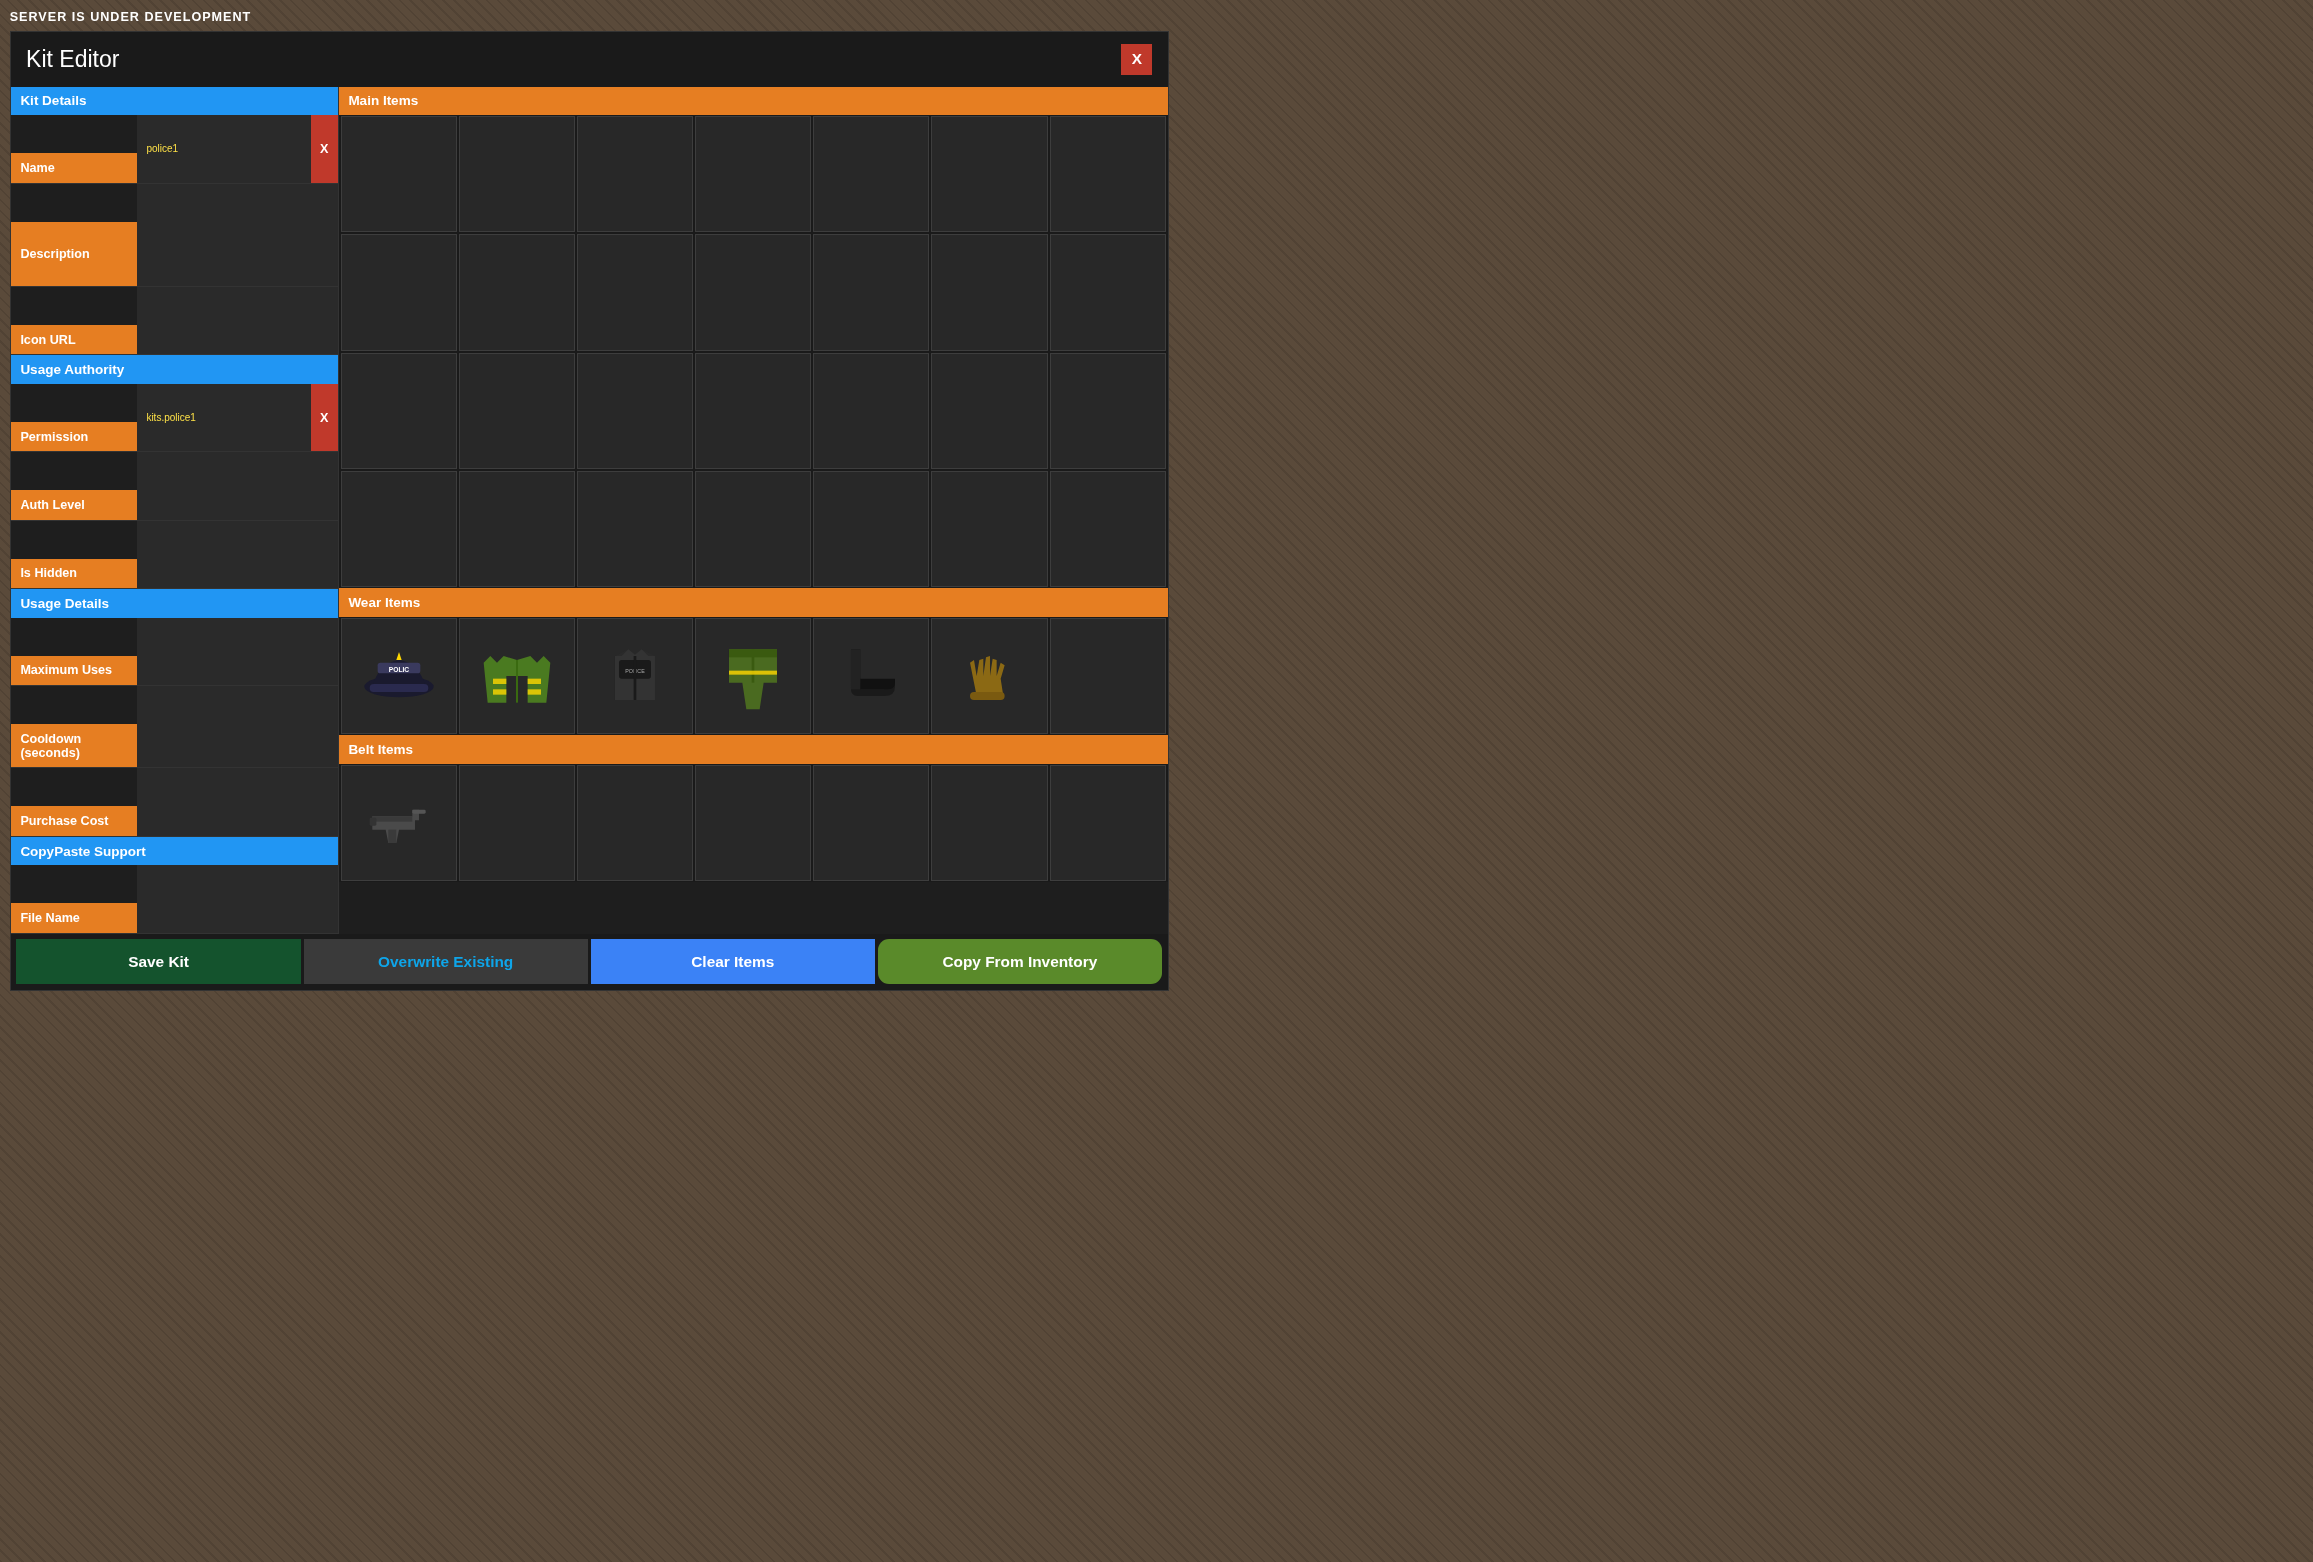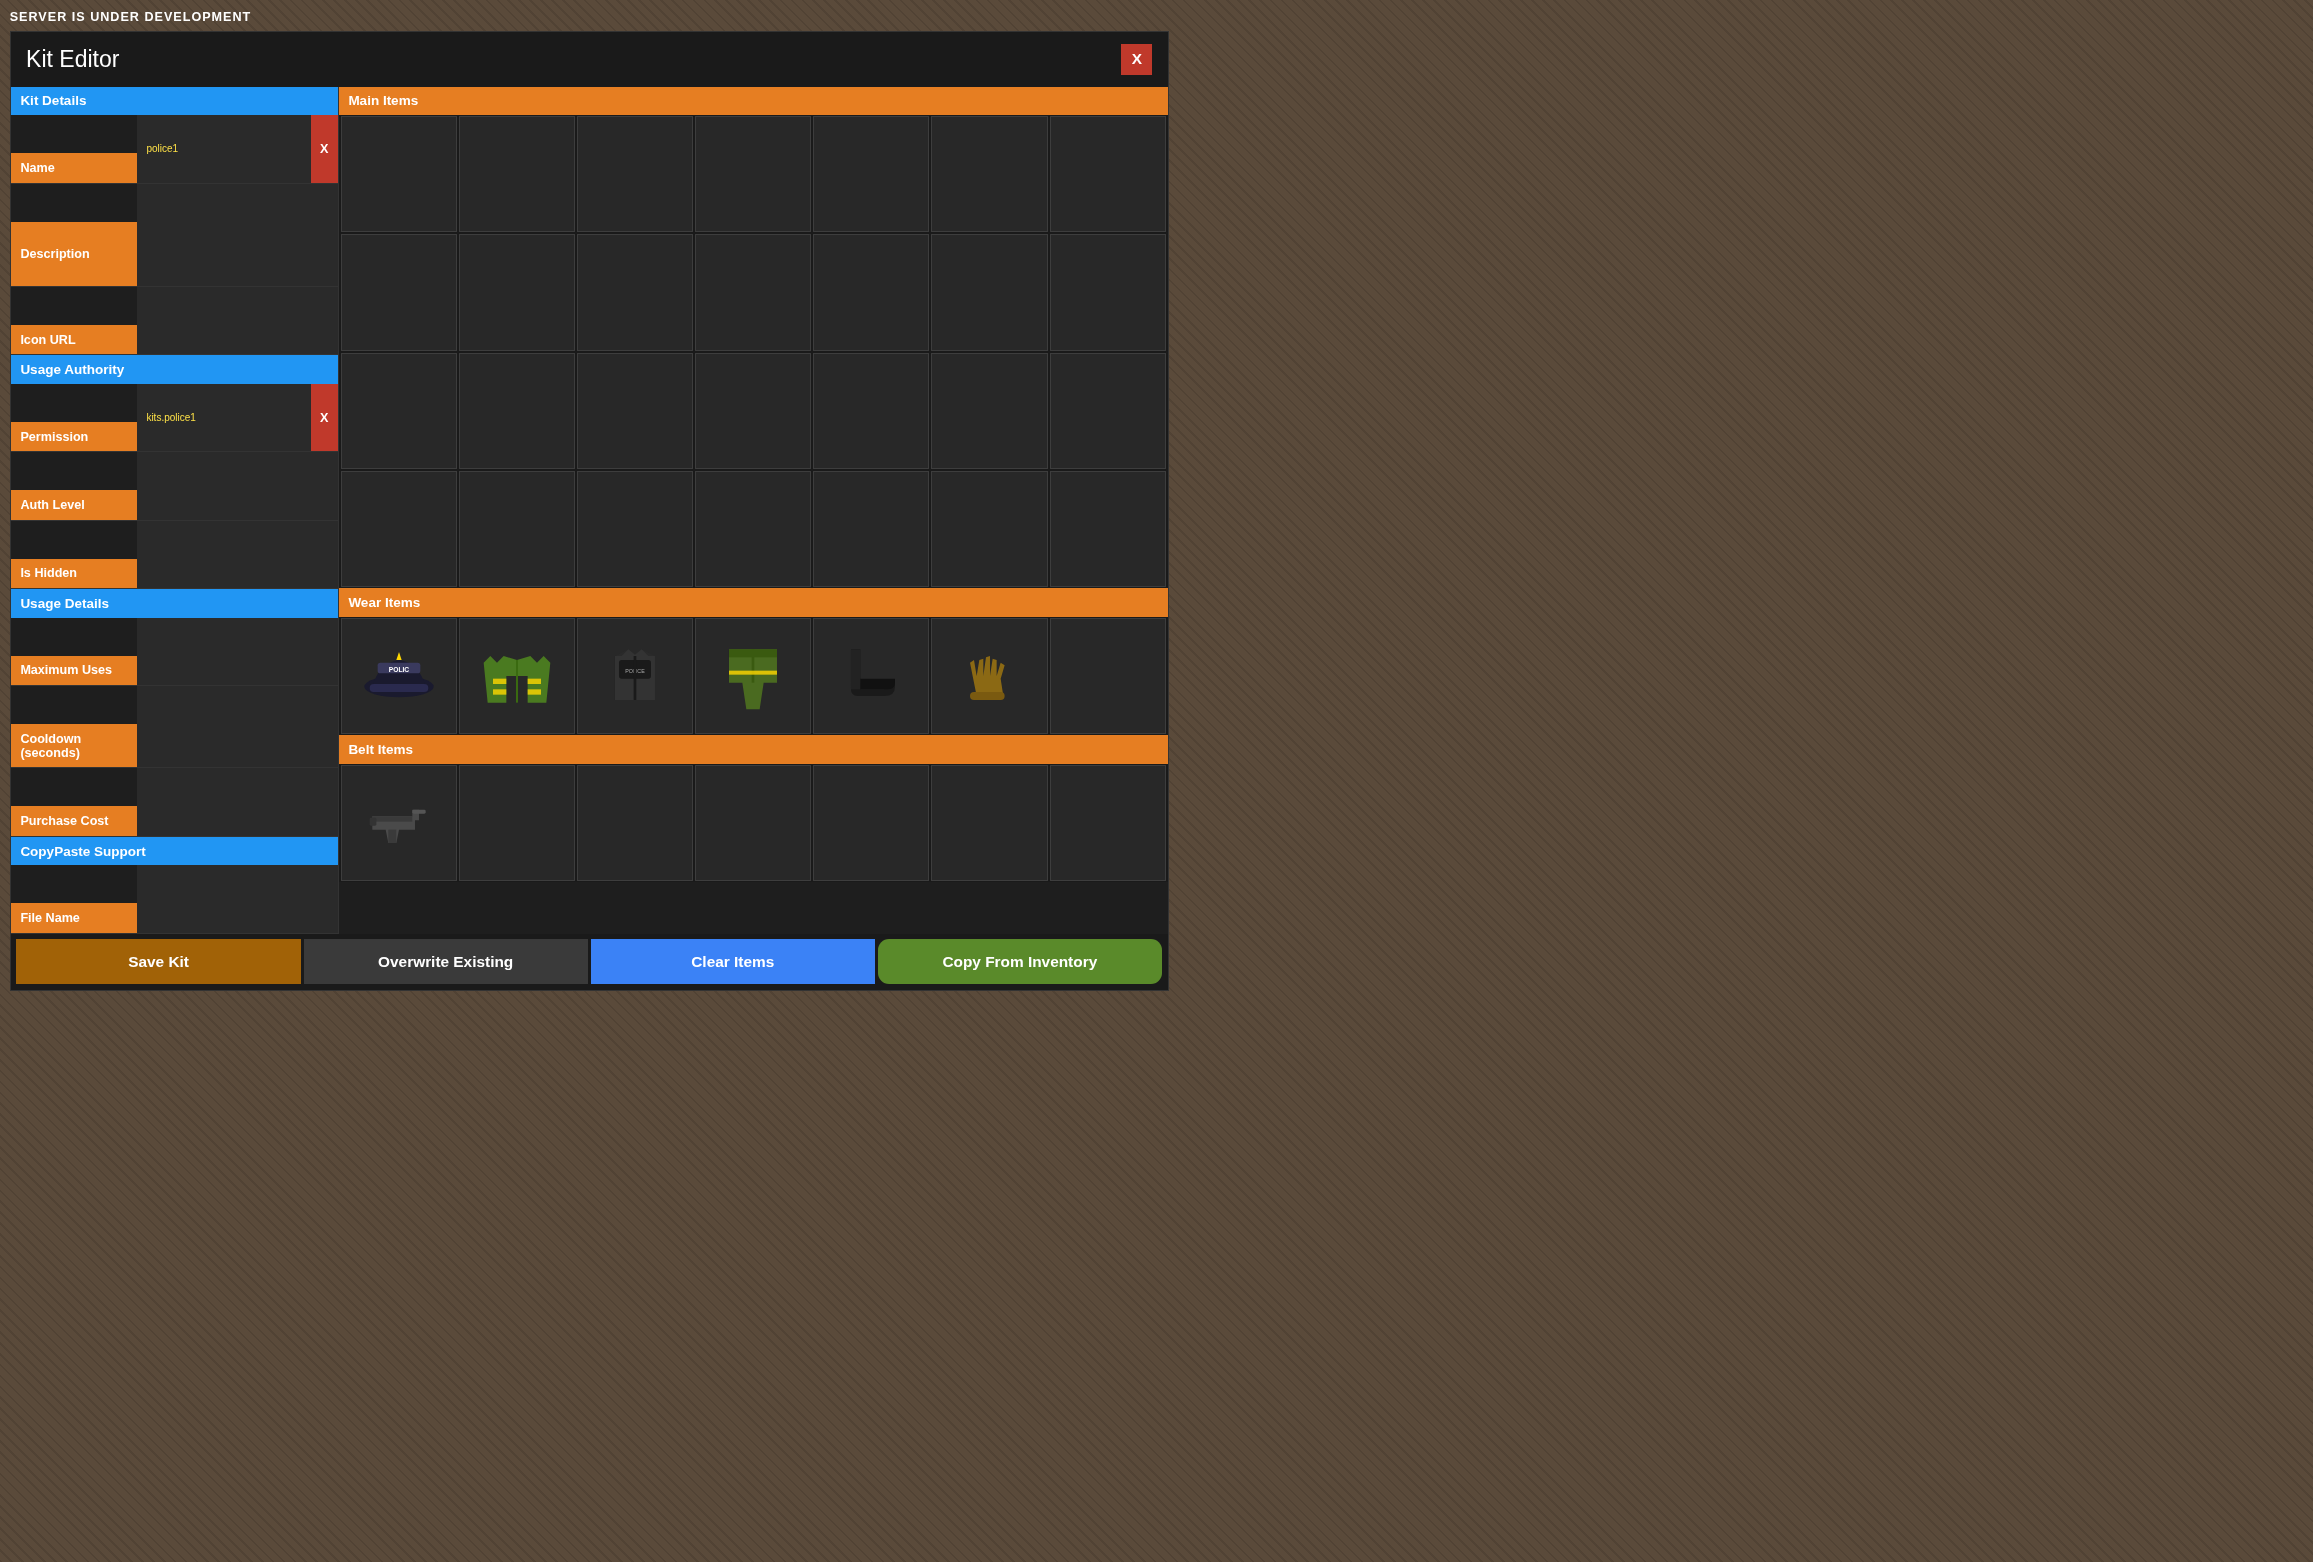--- a/index.html
+++ b/index.html
@@ -189,26 +189,26 @@
       flex: 1;
       padding: 13.5px 9.7px;
       font-size: 15.4px;
       font-weight: bold;
       border: none;
       cursor: pointer;
       color: white;
     }
 
     .footer-btn.save {
-      background-color: #a16207;
+      background-color: #14532d;
     }
 
     .footer-btn.overwrite {
       background-color: #3a3a3a;
-      color: #ffffff;
+      color: #0ea5e9;
     }
 
     .footer-btn.clear {
       background-color: #3b82f6;
     }
 
     .footer-btn.copy {
       background-color: #5a8a2a;
       border-radius: 11px;
     }

